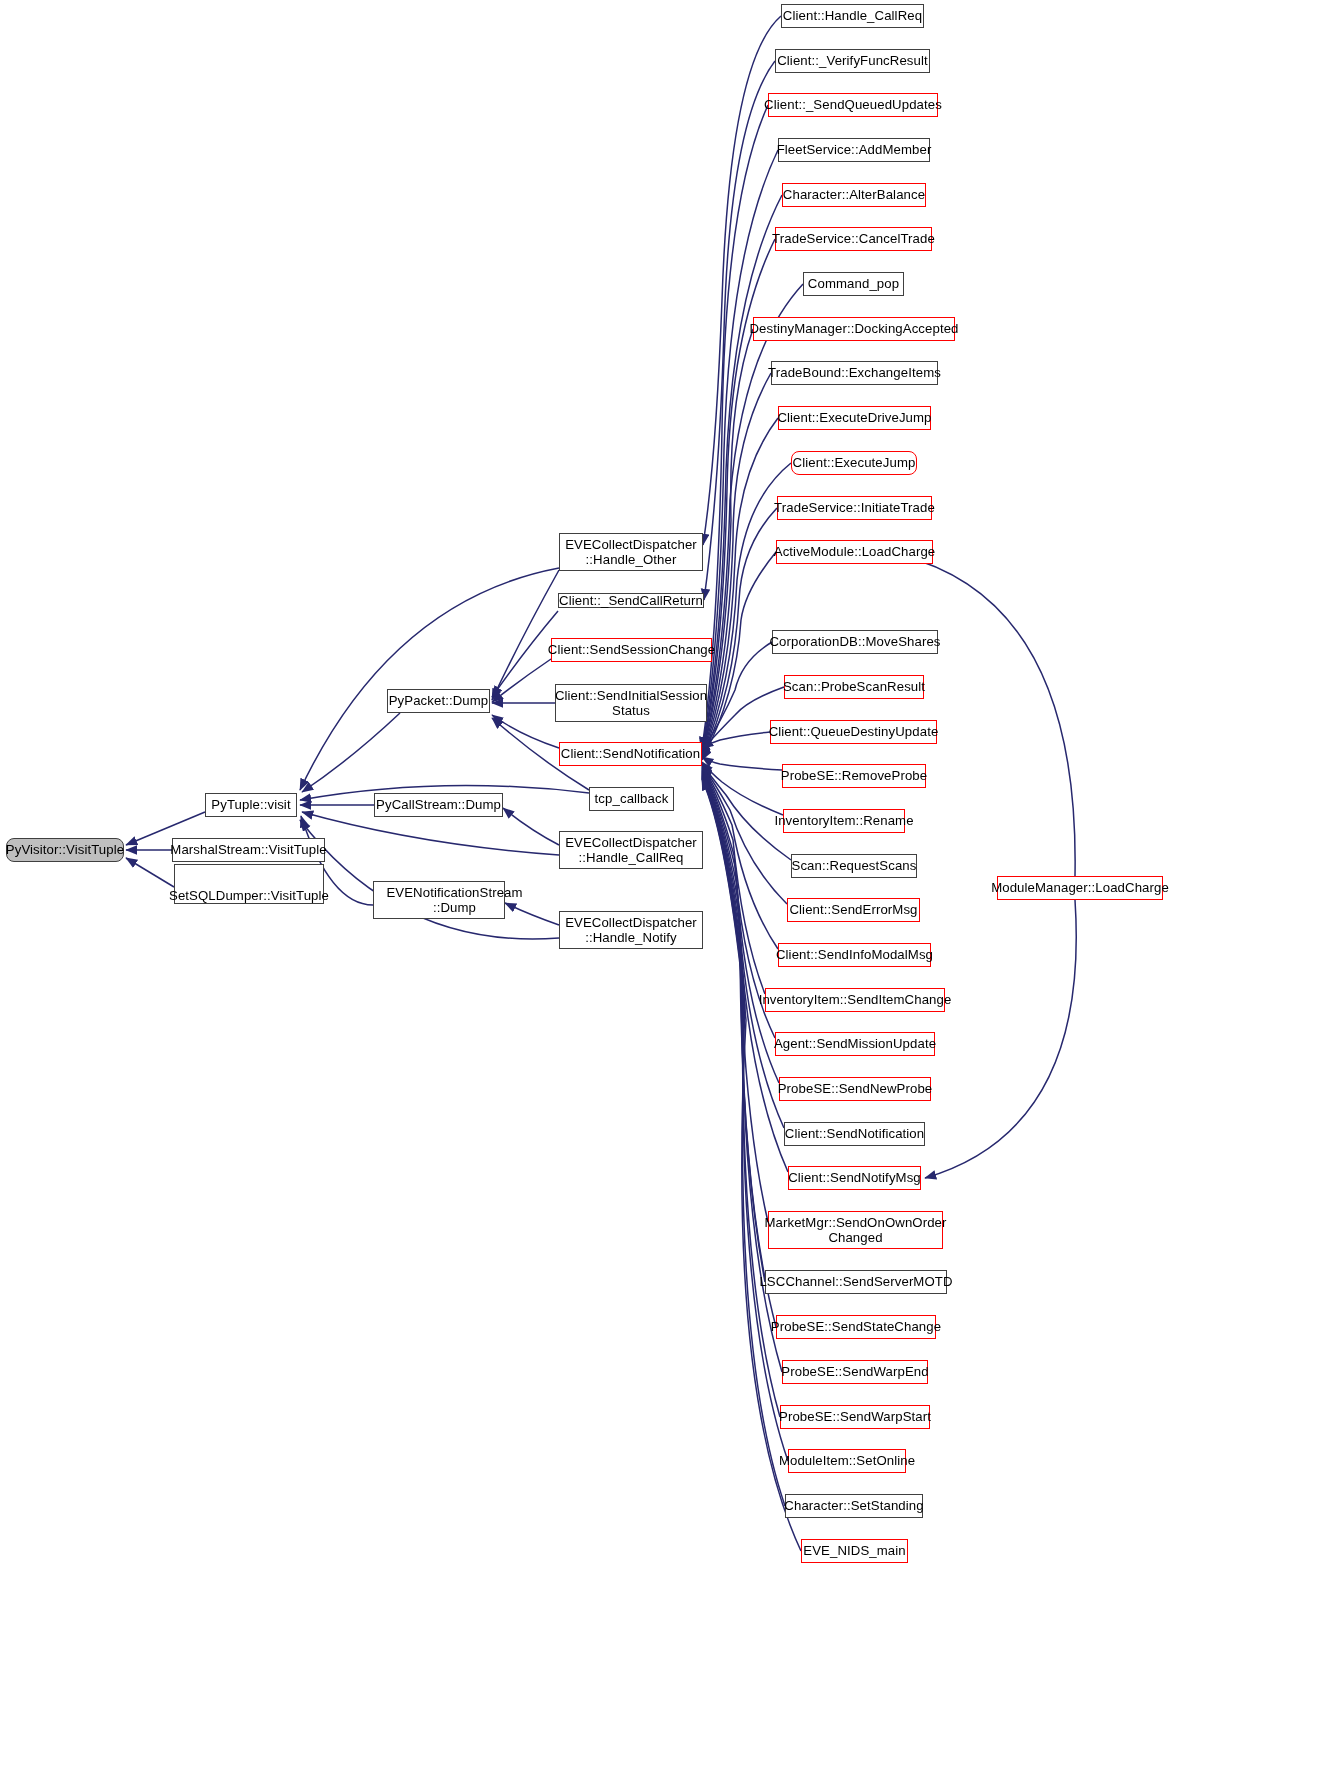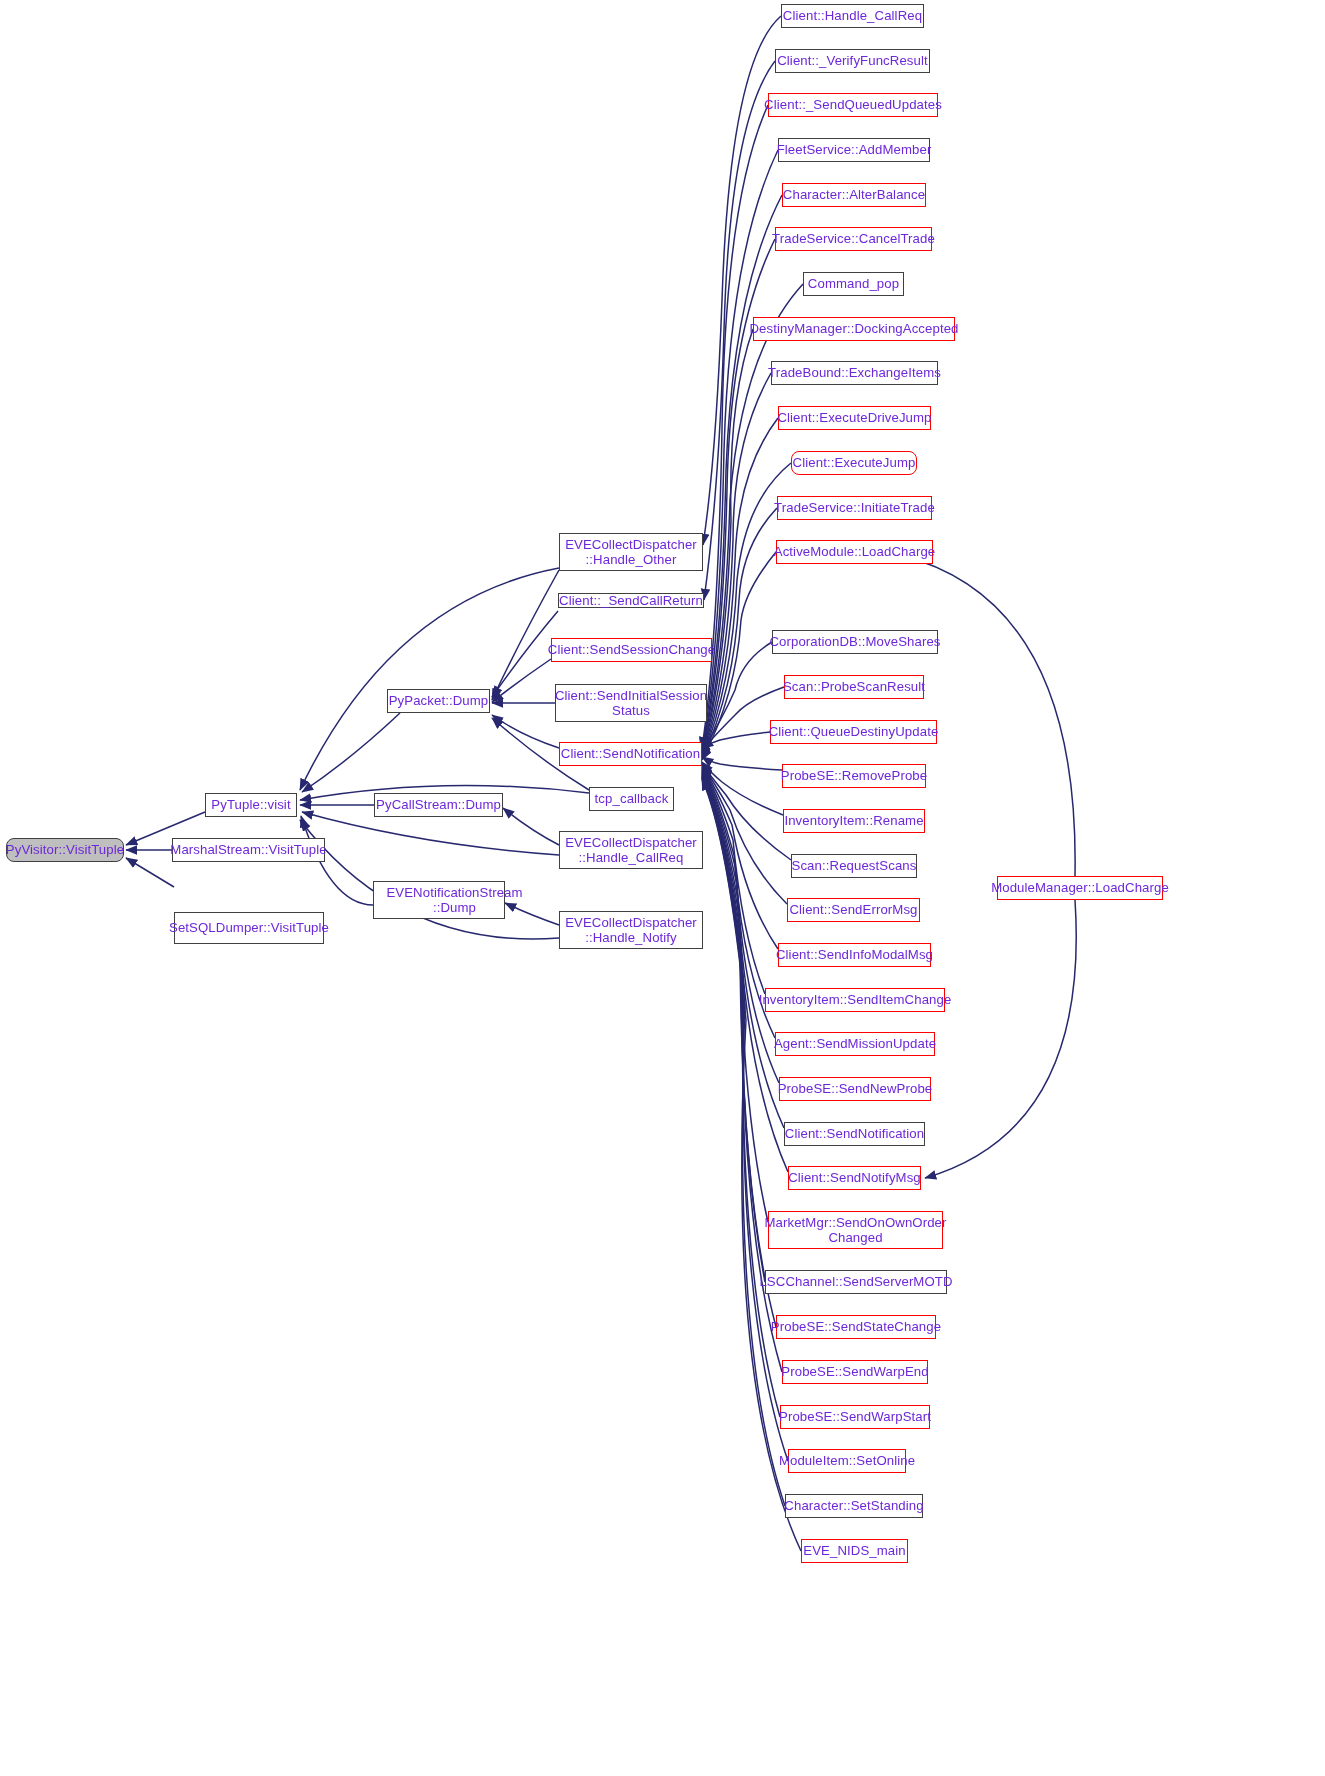--- a/index.html
+++ b/index.html
@@ -26,21 +26,21 @@
   .node {
     position: absolute;
     box-sizing: border-box;
     background: #ffffff;
     display: flex;
     align-items: center;
     justify-content: center;
     text-align: center;
     line-height: 1.15;
     white-space: pre-line;
-    color: #6d28d9;
+    color: #000000;
     font-size: 13.2px;
     letter-spacing: 0.1px;
     cursor: pointer;
   }
   .node.black { border: 1.4px solid #404040; }
   .node.red   { border: 1.4px solid #ff0000; }
   .node.root  { border: 1.4px solid #404040; background: #bfbfbf; }
   .node .lbl { display: block; padding: 0 5px; }
 </style>
 </head>
@@ -106,21 +106,21 @@
         <path d="M 788,1461 Q 736,1310 744,990 Q 726,830 702,777" fill="none" stroke="#27286e" stroke-width="1.5" marker-end="url(#arrow)"></path>
         <path d="M 785,1506 Q 732,1350 745,1005 Q 727,834 702,778" fill="none" stroke="#27286e" stroke-width="1.5" marker-end="url(#arrow)"></path>
         <path d="M 801,1551 Q 726,1390 746,1020 Q 728,838 702,779" fill="none" stroke="#27286e" stroke-width="1.5" marker-end="url(#arrow)"></path>
         <path d="M 1075,876 Q 1080,600 900,555" fill="none" stroke="#27286e" stroke-width="1.5" marker-end="url(#arrow)"></path>
         <path d="M 1075,900 Q 1090,1130 925,1178" fill="none" stroke="#27286e" stroke-width="1.5" marker-end="url(#arrow)"></path>
       </g>
   </svg>
   <div id="node-layer">
       <div class="node root" style="left: 6px; top: 838px; width: 118px; height: 24px; border-radius: 8px;"><span class="lbl">PyVisitor::VisitTuple</span></div>
       <div class="node black" style="left: 172px; top: 838px; width: 153px; height: 24px;"><span class="lbl">MarshalStream::VisitTuple</span></div>
-      <div class="node black" style="left: 174px; top: 912px; width: 150px; height: 32px;"><span class="lbl">SetSQLDumper::VisitTuple</span></div>
+      <div class="node black" style="left: 174px; top: 864px; width: 150px; height: 40px; align-items: flex-end;"><span class="lbl">SetSQLDumper::VisitTuple</span></div>
       <div class="node black" style="left: 205px; top: 793px; width: 92px; height: 24px;"><span class="lbl">PyTuple::visit</span></div>
       <div class="node black" style="left: 387px; top: 689px; width: 103px; height: 24px;"><span class="lbl">PyPacket::Dump</span></div>
       <div class="node black" style="left: 374px; top: 793px; width: 129px; height: 24px;"><span class="lbl">PyCallStream::Dump</span></div>
       <div class="node black" style="left: 373px; top: 881px; width: 132px; height: 38px; padding-left: 31px;"><span class="lbl">EVENotificationStream
 ::Dump</span></div>
       <div class="node black" style="left: 559px; top: 533px; width: 144px; height: 38px;"><span class="lbl">EVECollectDispatcher
 ::Handle_Other</span></div>
       <div class="node black" style="left: 558px; top: 593px; width: 146px; height: 15px;"><span class="lbl">Client::_SendCallReturn</span></div>
       <div class="node red" style="left: 551px; top: 638px; width: 161px; height: 24px;"><span class="lbl">Client::SendSessionChange</span></div>
       <div class="node black" style="left: 555px; top: 684px; width: 152px; height: 38px;"><span class="lbl">Client::SendInitialSession
@@ -141,21 +141,21 @@
       <div class="node red" style="left: 753px; top: 317px; width: 202px; height: 24px;"><span class="lbl">DestinyManager::DockingAccepted</span></div>
       <div class="node black" style="left: 771px; top: 361px; width: 167px; height: 24px;"><span class="lbl">TradeBound::ExchangeItems</span></div>
       <div class="node red" style="left: 778px; top: 406px; width: 153px; height: 24px;"><span class="lbl">Client::ExecuteDriveJump</span></div>
       <div class="node red" style="left: 791px; top: 451px; width: 126px; height: 24px; border-radius: 8px;"><span class="lbl">Client::ExecuteJump</span></div>
       <div class="node red" style="left: 777px; top: 496px; width: 155px; height: 24px;"><span class="lbl">TradeService::InitiateTrade</span></div>
       <div class="node red" style="left: 776px; top: 540px; width: 157px; height: 24px;"><span class="lbl">ActiveModule::LoadCharge</span></div>
       <div class="node black" style="left: 772px; top: 630px; width: 166px; height: 24px;"><span class="lbl">CorporationDB::MoveShares</span></div>
       <div class="node red" style="left: 784px; top: 675px; width: 140px; height: 24px;"><span class="lbl">Scan::ProbeScanResult</span></div>
       <div class="node red" style="left: 770px; top: 720px; width: 167px; height: 24px;"><span class="lbl">Client::QueueDestinyUpdate</span></div>
       <div class="node red" style="left: 782px; top: 764px; width: 144px; height: 24px;"><span class="lbl">ProbeSE::RemoveProbe</span></div>
-      <div class="node red" style="left: 783px; top: 809px; width: 142px; height: 24px;"><span class="lbl">InventoryItem::Rename</span></div>
+      <div class="node red" style="left: 783px; top: 809px; width: 122px; height: 24px;"><span class="lbl">InventoryItem::Rename</span></div>
       <div class="node black" style="left: 791px; top: 854px; width: 126px; height: 24px;"><span class="lbl">Scan::RequestScans</span></div>
       <div class="node red" style="left: 787px; top: 898px; width: 133px; height: 24px;"><span class="lbl">Client::SendErrorMsg</span></div>
       <div class="node red" style="left: 778px; top: 943px; width: 153px; height: 24px;"><span class="lbl">Client::SendInfoModalMsg</span></div>
       <div class="node red" style="left: 765px; top: 988px; width: 180px; height: 24px;"><span class="lbl">InventoryItem::SendItemChange</span></div>
       <div class="node red" style="left: 775px; top: 1032px; width: 160px; height: 24px;"><span class="lbl">Agent::SendMissionUpdate</span></div>
       <div class="node red" style="left: 779px; top: 1077px; width: 152px; height: 24px;"><span class="lbl">ProbeSE::SendNewProbe</span></div>
       <div class="node black" style="left: 784px; top: 1122px; width: 141px; height: 24px;"><span class="lbl">Client::SendNotification</span></div>
       <div class="node red" style="left: 788px; top: 1166px; width: 133px; height: 24px;"><span class="lbl">Client::SendNotifyMsg</span></div>
       <div class="node red" style="left: 768px; top: 1211px; width: 175px; height: 38px;"><span class="lbl">MarketMgr::SendOnOwnOrder
 Changed</span></div>

